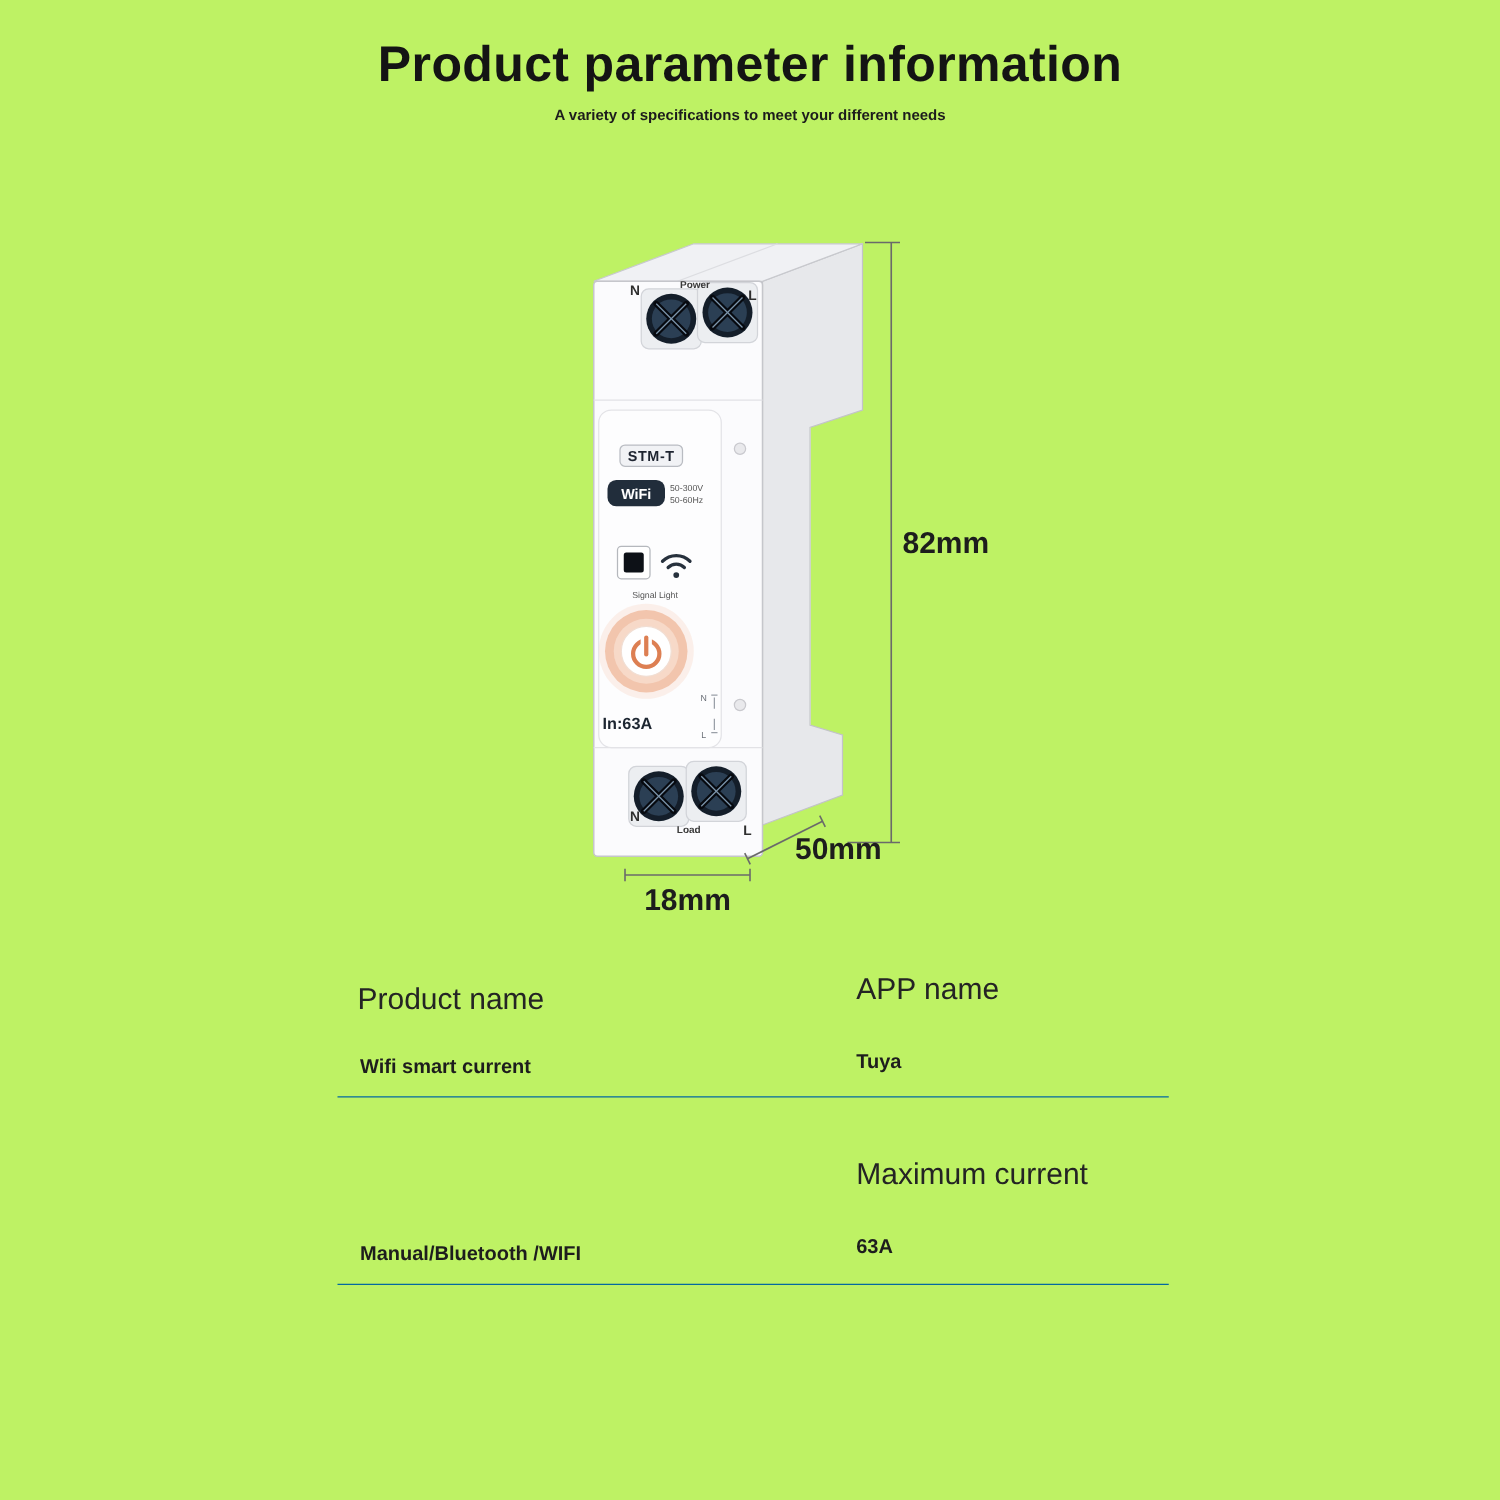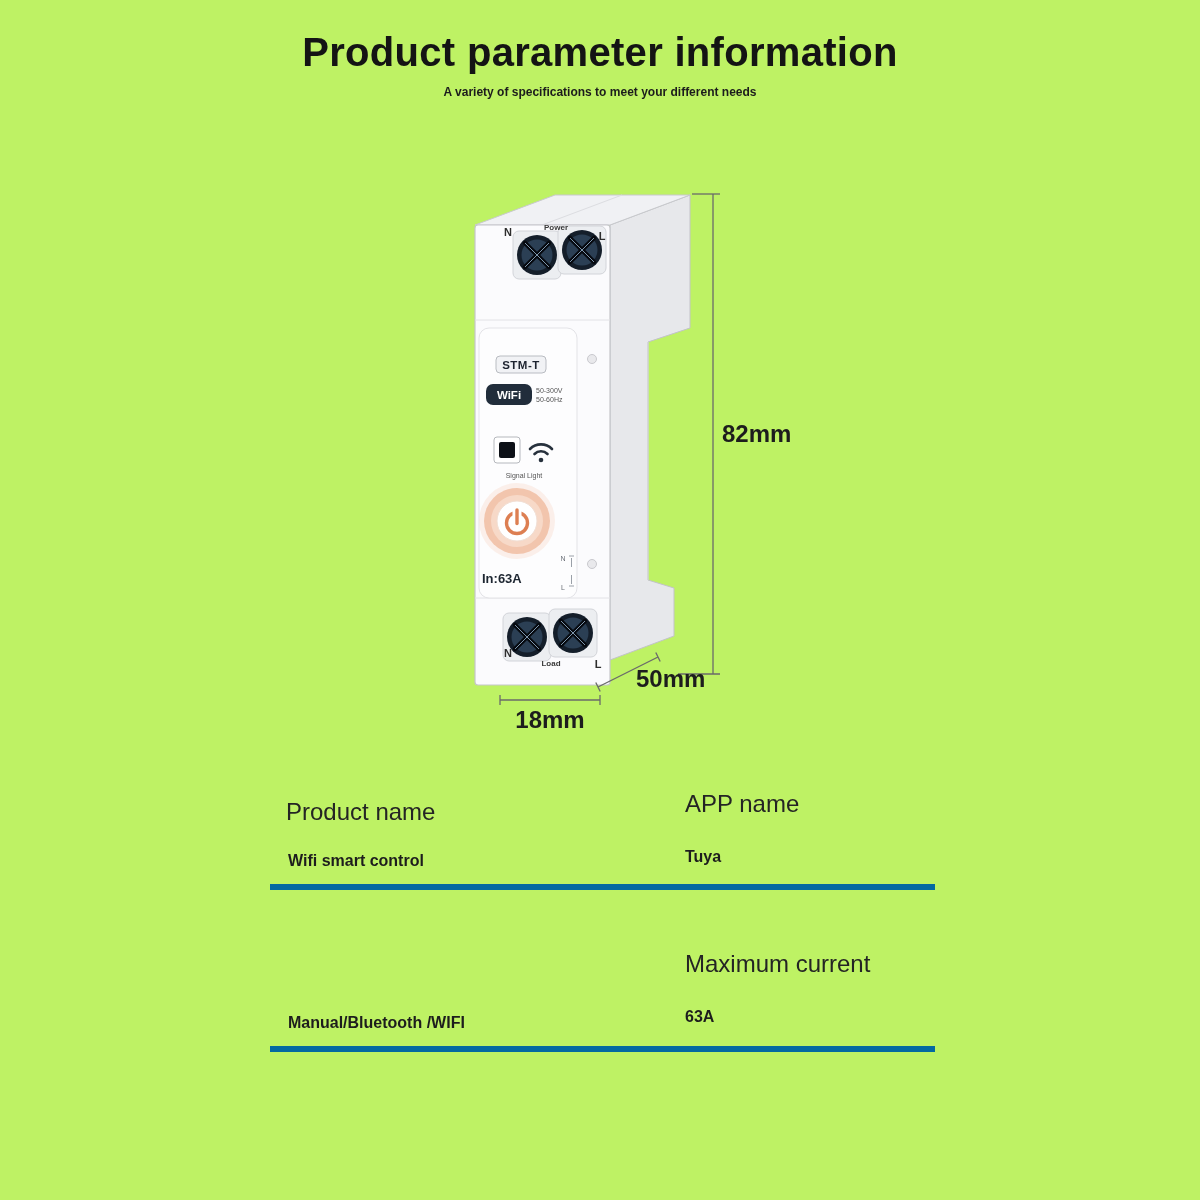--- a/index.html
+++ b/index.html
@@ -16,21 +16,21 @@
   .dim-text   { font-size:24px; font-weight:700; fill:#1d1d1d; }
   .lbl-term   { font-size:11px; font-weight:700; fill:#2e2e2e; }
   .lbl-small  { font-size:8px;  fill:#3a3a3a; font-weight:700; }
   .lbl-tiny   { font-size:7px;  fill:#555; }
   .lbl-model  { font-size:11.5px; font-weight:700; fill:#1e2430; letter-spacing:.5px; }
   .lbl-badge  { font-size:11.5px; font-weight:700; fill:#ffffff; }
   .lbl-amp    { font-size:13px; font-weight:700; fill:#1d2631; }
   .lbl-micro  { font-size:7px; fill:#6a6f77; }
 
   .spec-table { position:absolute; left:270px; top:770px; width:665px; }
-  .spec-row { position:relative; border-bottom:6px solid #0369a1;margin-top:12px; }
+  .spec-row { position:relative; border-bottom:1px solid #0369a1; }
   .row-1 { height:108px; }
   .row-2 { height:150px; }
   .row-3 { height:164px; }
   .cell-label { position:absolute; font-size:24px; font-weight:400; color:#242424; }
   .cell-value { position:absolute; font-size:16px; font-weight:600; color:#1d1d1d; }
   .l-label { left:16px; }
   .l-value { left:18px; }
   .r-label { left:415px; }
   .r-value { left:415px; }
   .row-1 .l-label { top:16px; }   .row-1 .r-label { top:8px; }
@@ -169,21 +169,21 @@
       <line x1="80" y1="535" x2="80" y2="545"></line>
       <line x1="180" y1="535" x2="180" y2="545"></line>
     </g>
     <text x="130" y="568" class="dim-text" text-anchor="middle">18mm</text>
   </svg>
 
   <div class="spec-table">
     <div class="spec-row row-1">
       <span class="cell-label l-label">Product name</span>
       <span class="cell-label r-label">APP name</span>
-      <span class="cell-value l-value">Wifi smart control</span>
+      <span class="cell-value l-value">Wifi smart current</span>
       <span class="cell-value r-value">Tuya</span>
     </div>
     <div class="spec-row row-2">
       <span class="cell-label r-label">Maximum current</span>
       <span class="cell-value l-value">Manual/Bluetooth /WIFI</span>
       <span class="cell-value r-value">63A</span>
     </div>
   </div>
 
 </div>

